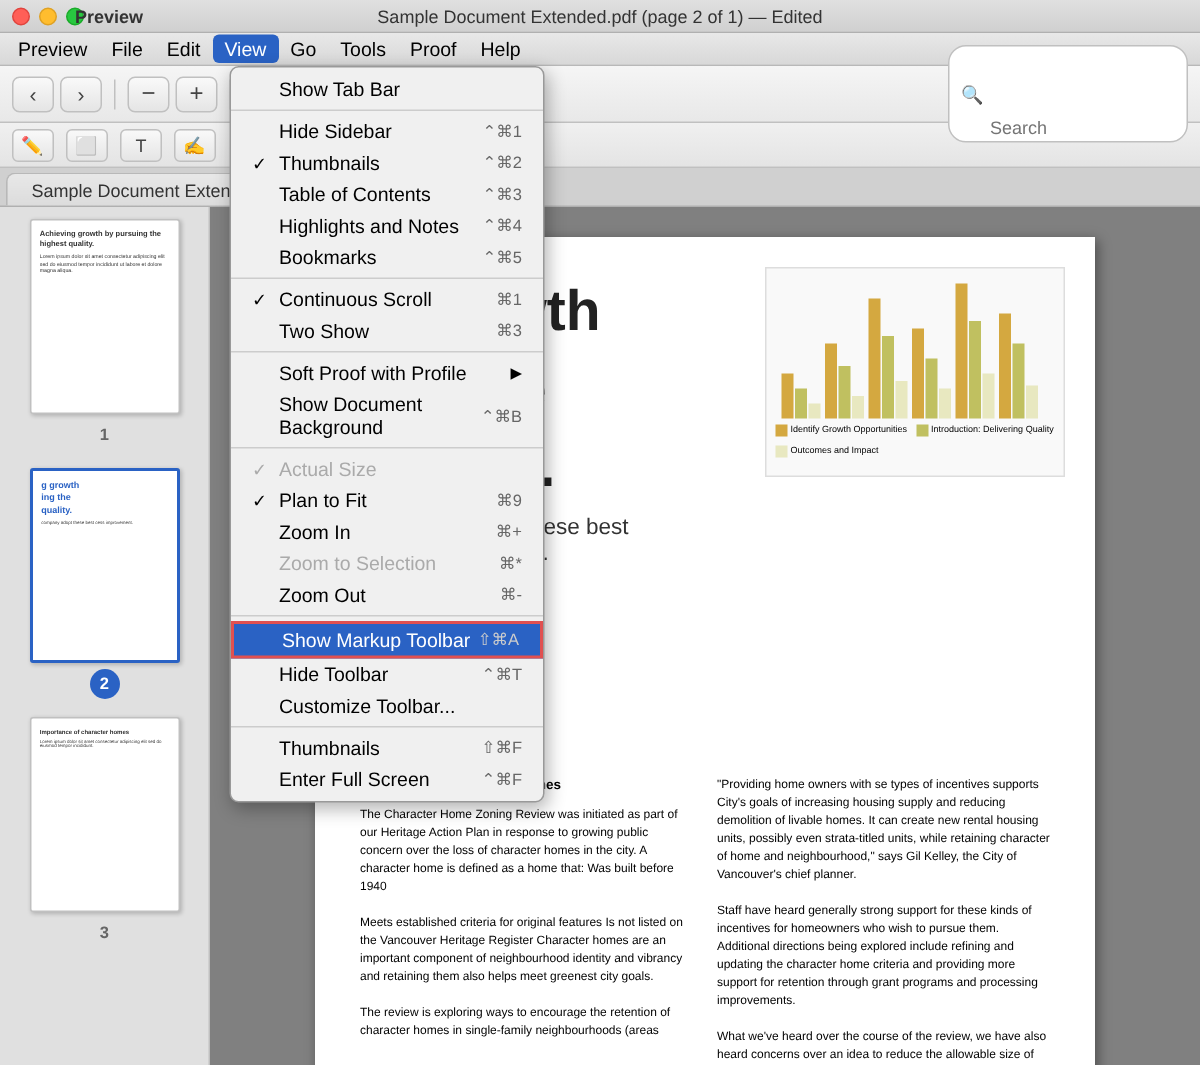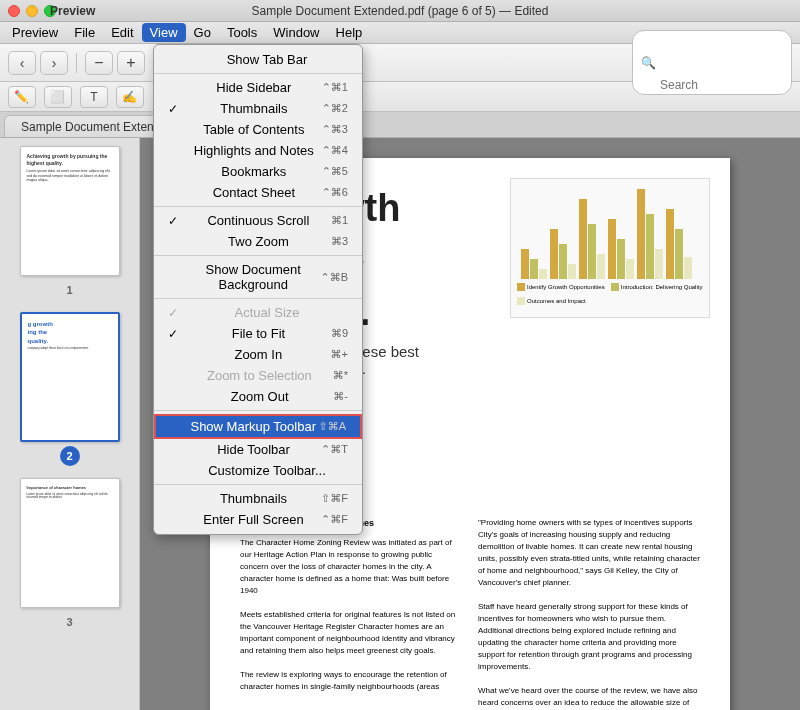--- a/index.html
+++ b/index.html
@@ -323,21 +323,20 @@
       color: #aaa;
       cursor: default;
     }
     .menu-row .check {
       width: 16px;
       font-size: 12px;
       margin-right: 2px;
     }
     .menu-row .label {
       flex: 1;
-      text-align: center;
     }
     .menu-row .shortcut {
       font-size: 11px;
       color: #666;
       margin-left: auto;
     }
     .menu-separator {
       height: 1px;
       background: #ccc;
       margin: 3px 0;
@@ -357,31 +356,31 @@
 </head>
 <body>
 
 <div class="title-bar">
   <div class="traffic-lights">
     <div class="traffic-light tl-close"></div>
     <div class="traffic-light tl-min"></div>
     <div class="traffic-light tl-max"></div>
   </div>
   <div class="title-bar-app">Preview</div>
-  <div class="title-bar-text">Sample Document Extended.pdf (page 6 of 5) — Edited</div>
+  <div class="title-bar-text">Sample Document Extended.pdf (page 2 of 1) — Edited</div>
 </div>
 
 <div class="menu-bar">
   <div class="menu-item">Preview</div>
   <div class="menu-item">File</div>
   <div class="menu-item">Edit</div>
   <div class="menu-item active">View</div>
   <div class="menu-item">Go</div>
   <div class="menu-item">Tools</div>
-  <div class="menu-item">Window</div>
+  <div class="menu-item">Proof</div>
   <div class="menu-item">Help</div>
 </div>
 
 <div class="toolbar">
   <div class="toolbar-btn">‹</div>
   <div class="toolbar-btn">›</div>
   <div class="toolbar-separator"></div>
   <div class="toolbar-btn" style="font-size:16px;">−</div>
   <div class="toolbar-btn" style="font-size:16px;">+</div>
   <div class="toolbar-separator"></div>
@@ -548,57 +547,57 @@
     <div class="menu-row">
       <span class="check"></span>
       <span class="label">Highlights and Notes</span>
       <span class="shortcut">⌃⌘4</span>
     </div>
     <div class="menu-row">
       <span class="check"></span>
       <span class="label">Bookmarks</span>
       <span class="shortcut">⌃⌘5</span>
     </div>
-    <div class="menu-row">
-      <span class="check"></span>
-      <span class="label">Contact Sheet</span>
-      <span class="shortcut">⌃⌘6</span>
-    </div>
 
     <div class="menu-separator"></div>
 
     <div class="menu-row">
       <span class="check">✓</span>
       <span class="label">Continuous Scroll</span>
       <span class="shortcut">⌘1</span>
     </div>
     <div class="menu-row">
       <span class="check"></span>
-      <span class="label">Two Zoom</span>
+      <span class="label">Two Show</span>
       <span class="shortcut">⌘3</span>
     </div>
 
     <div class="menu-separator"></div>
 
+    <div class="menu-row">
+      <span class="check"></span>
+      <span class="label">Soft Proof with Profile</span>
+      <span class="submenu-arrow">▶</span>
+    </div>
     <div class="menu-row">
       <span class="check"></span>
       <span class="label">Show Document Background</span>
       <span class="shortcut">⌃⌘B</span>
     </div>
 
     <div class="menu-separator"></div>
 
     <div class="menu-row disabled">
       <span class="check" style="color:#aaa;">✓</span>
       <span class="label">Actual Size</span>
       <span class="shortcut"></span>
     </div>
     <div class="menu-row">
       <span class="check">✓</span>
-      <span class="label">File to Fit</span>
+      <span class="label">Plan to Fit</span>
       <span class="shortcut">⌘9</span>
     </div>
     <div class="menu-row">
       <span class="check"></span>
       <span class="label">Zoom In</span>
       <span class="shortcut">⌘+</span>
     </div>
     <div class="menu-row disabled">
       <span class="check"></span>
       <span class="label">Zoom to Selection</span>

